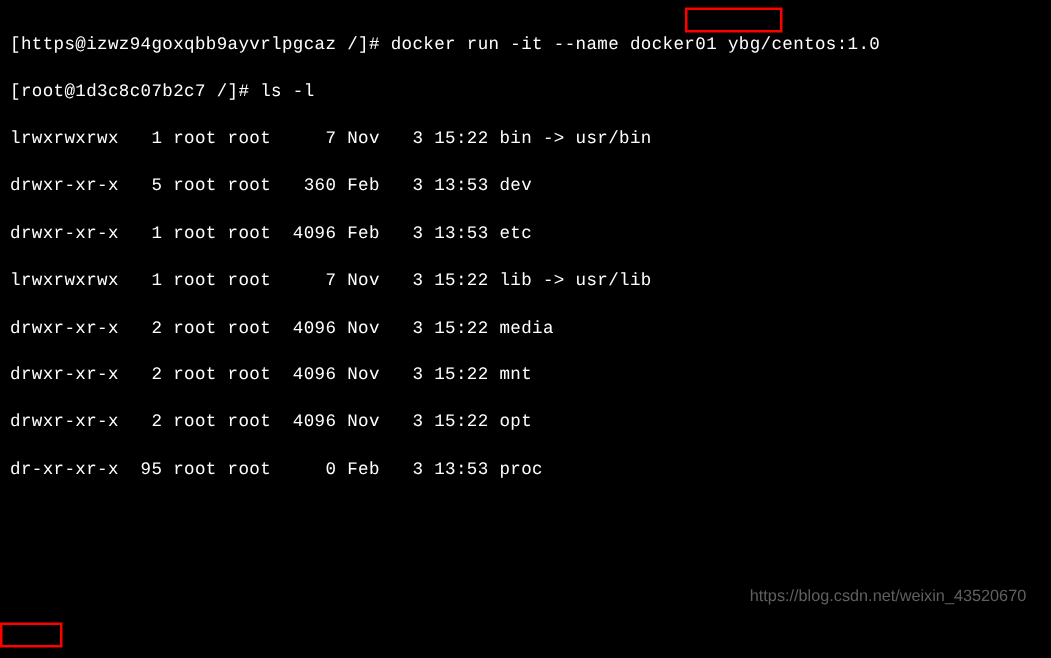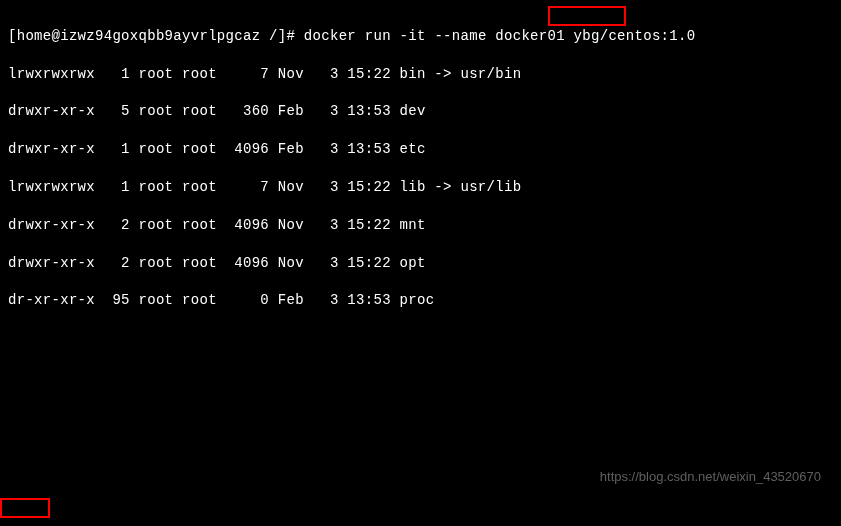--- a/index.html
+++ b/index.html
@@ -52,25 +52,27 @@
       font-size: 13px;
       opacity: 0.7;
       font-family: Arial, sans-serif;
       padding-left: 40px;
     }
   </style>
 </head>
 <body>
 
 <div class="terminal">
-<span class="line"><span>[home@izwz94goxqbb9ayvrlpgcaz /]# </span><span>docker run -it --name docker01 ybg/centos:1.0</span></span>
+<span class="line"><span>[https@izwz94goxqbb9ayvrlpgcaz /]# </span><span>docker run -it --name docker01 ybg/centos:1.0</span></span>
+<span class="line"><span>[root@1d3c8c07b2c7 /]# </span><span>ls -l</span></span>
 <span class="line">lrwxrwxrwx   1 root root     7 Nov   3 15:22 bin -&gt; usr/bin</span>
 <span class="line">drwxr-xr-x   5 root root   360 Feb   3 13:53 dev</span>
 <span class="line">drwxr-xr-x   1 root root  4096 Feb   3 13:53 etc</span>
 <span class="line">lrwxrwxrwx   1 root root     7 Nov   3 15:22 lib -&gt; usr/lib</span>
+<span class="line">drwxr-xr-x   2 root root  4096 Nov   3 15:22 media</span>
 <span class="line">drwxr-xr-x   2 root root  4096 Nov   3 15:22 mnt</span>
 <span class="line">drwxr-xr-x   2 root root  4096 Nov   3 15:22 opt</span>
 <span class="line">dr-xr-xr-x  95 root root     0 Feb   3 13:53 proc</span>
 
 
 
 
 
 
 

